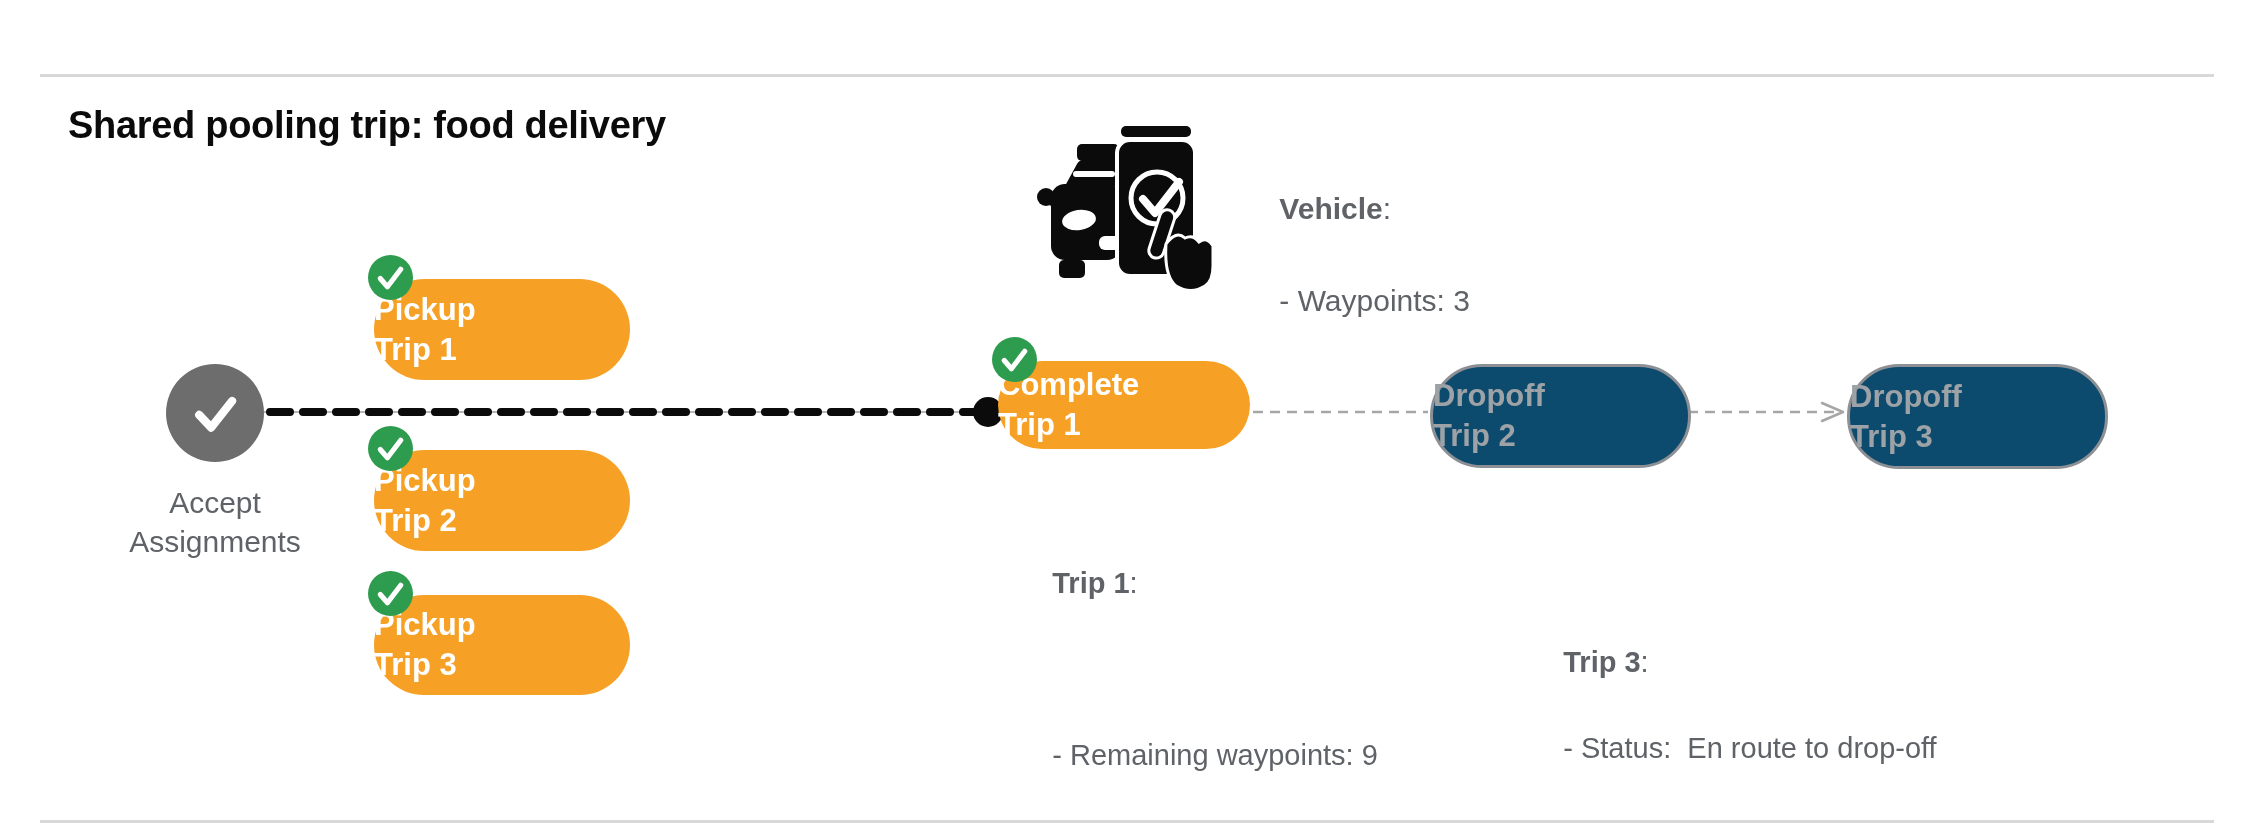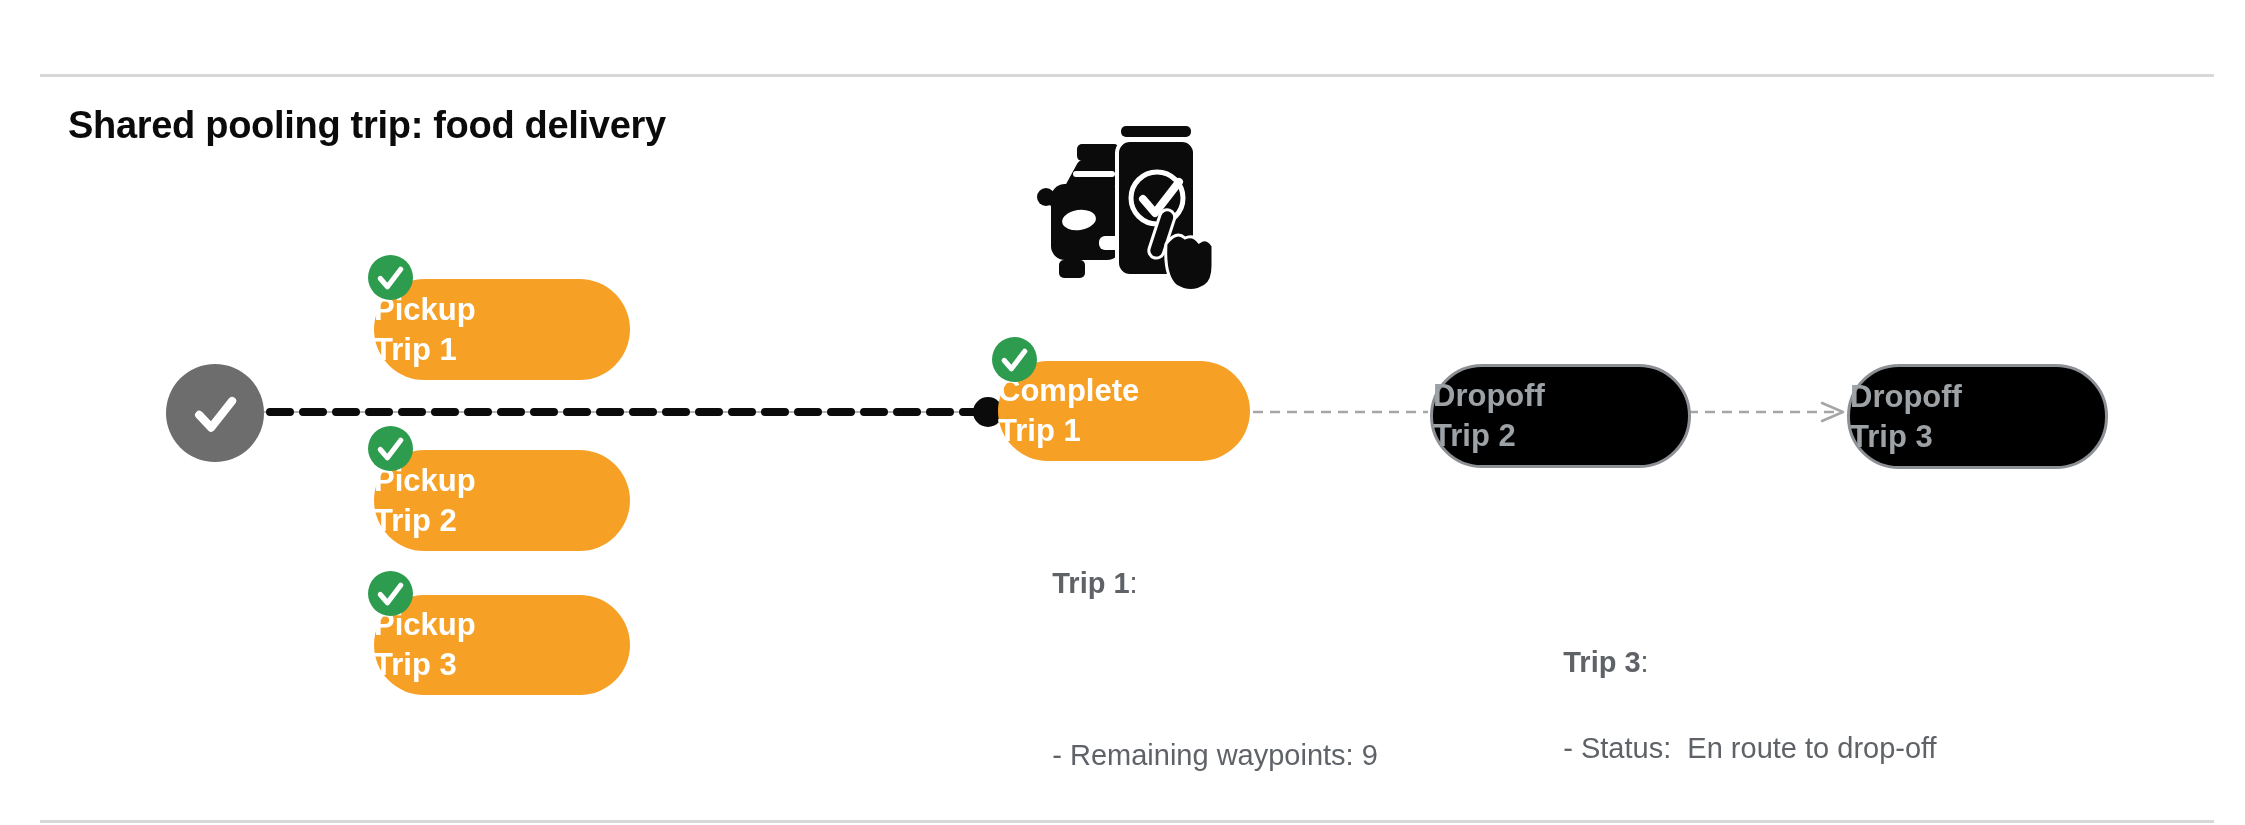--- a/index.html
+++ b/index.html
@@ -35,28 +35,28 @@
   
   .overlay{position:absolute;left:0;top:0;width:2245px;height:825px;}
 
   
   .pill{
     position:absolute;border-radius:52px;display:flex;flex-direction:column;
     align-items:flex-start;justify-content:center;text-align:center;
     font-size:31px;font-weight:700;line-height:40px;
   }
   .pill.orange{background:var(--orange);color:#ffffff;}
-  .pill.outline{background:#000000;border:3px solid var(--outline-gray);color:var(--light-gray);}
+  .pill.outline{background:#0c4a6e;border:3px solid var(--outline-gray);color:var(--light-gray);}
   .pill .badge{
     position:absolute;left:-6px;top:-24px;width:45px;height:45px;
   }
   .p-pickup1{left:374px;top:243px;width:256px;height:101px;}
   .p-pickup2{left:374px;top:414px;width:256px;height:101px;}
   .p-pickup3{left:374px;top:559px;width:256px;height:100px;}
-  .p-complete1{left:998px;top:325px;width:252px;height:100px;}
+  .p-complete1{left:998px;top:325px;width:252px;height:88px;}
   .p-dropoff2{left:1430px;top:328px;width:255px;height:98px;}
   .p-dropoff3{left:1847px;top:328px;width:255px;height:99px;}
 
   
   .status-block{position:absolute;font-size:29px;line-height:43px;color:var(--text-gray);white-space:pre;}
   .status-block .b{font-weight:700;}
   .block-a{left:1020px;top:483px;}
   .block-b{left:1531px;top:562px;}
 </style>
 </head>
@@ -86,34 +86,42 @@
     <rect x="86" y="2" width="70" height="11" rx="5" fill="#0b0b0b"></rect>
     <circle cx="122" cy="74" r="26" fill="none" stroke="#ffffff" stroke-width="5"></circle>
     <path d="M108,75 L120,89 L144,58" fill="none" stroke="#ffffff" stroke-width="8" stroke-linecap="round" stroke-linejoin="round"></path>
 
     <g fill="#0b0b0b" stroke="#ffffff" stroke-width="3">
       <rect x="127" y="86" width="15" height="50" rx="7.5" transform="rotate(18 134 86)"></rect>
       <path d="M131,120 q-2,32 10,42 q15,9 29,0 q8,-5 8,-20 v-20 q-6,-10 -14,-4 q-6,-8 -14,-4 q-9,-8 -19,6 z"></path>
     </g>
   </svg>
 
+  <div class="vehicle-text">
+    <span class="b">Vehicle</span><span>:</span><br>
+    <span>- Waypoints: 3</span>
+  </div>
 
   <svg class="overlay" viewBox="0 0 2245 825">
     <line x1="264" y1="376" x2="986" y2="376" class="underlay" stroke="#B5B5B5" stroke-width="2"></line>
     <line x1="270" y1="376" x2="982" y2="376" stroke="#0B0B0B" stroke-width="8" stroke-dasharray="20 13" stroke-linecap="round"></line>
     <circle cx="988" cy="376" r="15" fill="#0B0B0B"></circle>
     <line x1="1253" y1="376" x2="1428" y2="376" stroke="#A6A6A6" stroke-width="2.5" stroke-dasharray="10 7"></line>
     <line x1="1688" y1="376" x2="1836" y2="376" stroke="#A6A6A6" stroke-width="2.5" stroke-dasharray="10 7"></line>
     <path d="M1822,367 L1843,376 L1822,385" fill="none" stroke="#A6A6A6" stroke-width="2.5" stroke-linecap="round" stroke-linejoin="round"></path>
   </svg>
 
   <div class="start-circle">
     <svg width="62" height="62" viewBox="0 0 98 98">
       <path d="M24,52 L43,72 L76,30" fill="none" stroke="#ffffff" stroke-width="13" stroke-linecap="round" stroke-linejoin="round"></path>
     </svg>
+  </div>
+  <div class="start-label">
+    <span>Accept</span><br>
+    <span>Assignments</span>
   </div>
 
   <div class="pill orange p-pickup1">
     <svg class="badge" viewBox="0 0 44 44">
       <circle cx="22" cy="22" r="22" fill="var(--green)"></circle>
       <path d="M12,23 L19,31 L32,14" fill="none" stroke="#ffffff" stroke-width="5" stroke-linecap="round" stroke-linejoin="round"></path>
     </svg>
     <span>Pickup</span>
     <span>Trip 1</span>
   </div>

